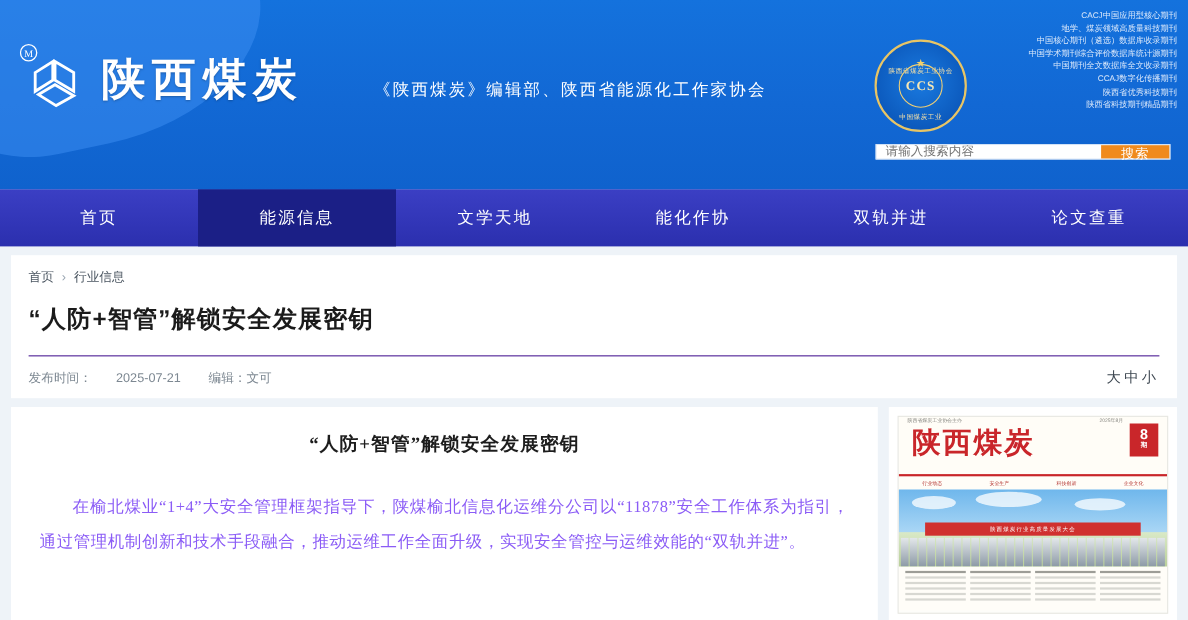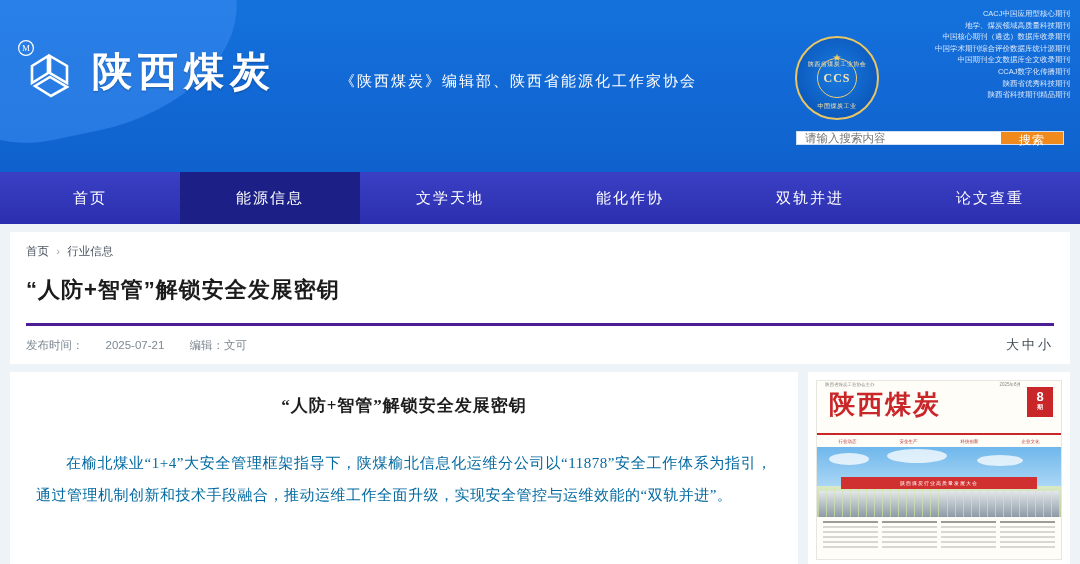--- a/index.html
+++ b/index.html
@@ -196,21 +196,21 @@
     font-size: 22px;
     font-weight: bold;
     color: #1b1b1b;
     letter-spacing: 1px;
     margin-bottom: 18px;
   }
   .meta-row {
     display: flex;
     align-items: center;
     justify-content: space-between;
-    border-top: 3px solid #4c1d95;
+    border-top: 1px solid #4c1d95;
     padding-top: 10px;
   }
   .meta-left {
     font-size: 11.5px;
     color: #7d8892;
   }
   .meta-left span { margin-right: 22px; }
   .font-size-ctl {
     font-size: 13px;
     color: #3c4650;
@@ -236,21 +236,21 @@
     font-size: 17px;
     font-weight: bold;
     color: #1d1d1d;
     letter-spacing: 1px;
     margin-bottom: 30px;
   }
   .article-p {
     font-family: "Liberation Serif", serif;
     font-size: 15px;
     line-height: 32px;
-    color: #0369a1;
+    color: #8b5cf6;
     text-align: justify;
     text-indent: 2em;
     letter-spacing: .5px;
   }
 
   .side-card {
     width: 262px;
     background: #ffffff;
     padding: 8px;
   }

